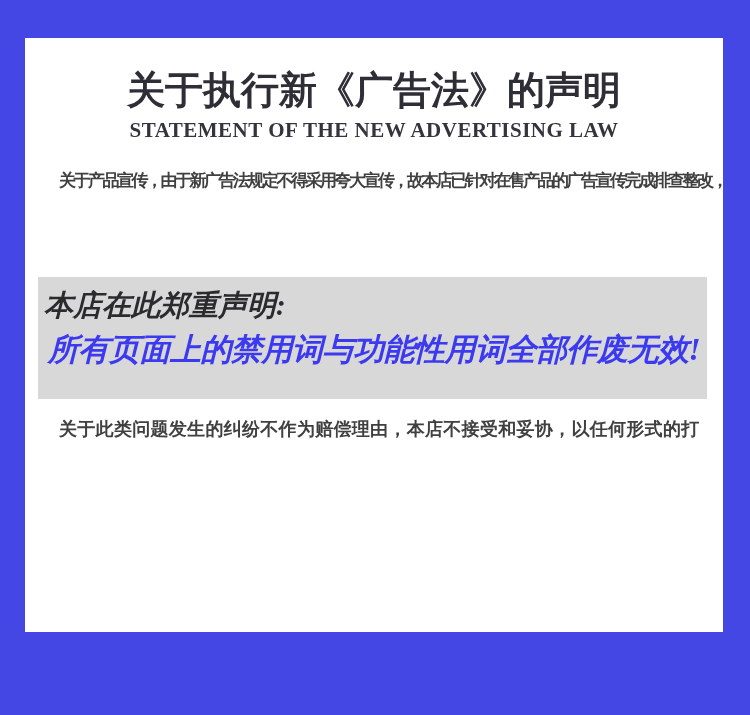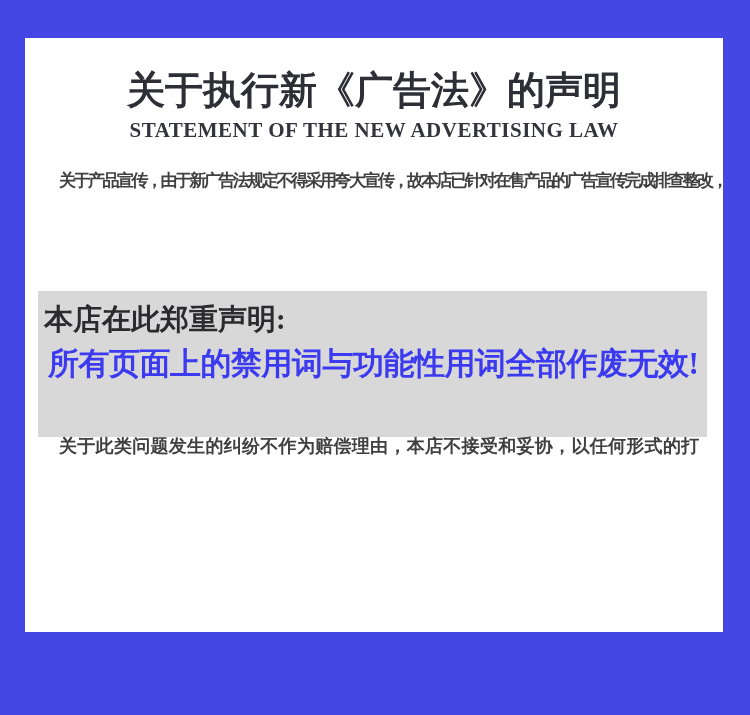--- a/index.html
+++ b/index.html
@@ -54,35 +54,36 @@
     color: #404040;
     margin-left: 16px;
   }
   .para-intro {
     top: 126px;
     font-size: 17px;
     line-height: 34px;
     letter-spacing: -2.5px;
   }
   .para-disclaimer {
-    top: 389px;
+    top: 372px;
     font-size: 18px;
     line-height: 39px;
     letter-spacing: 0.3px;
   }
   .para .line {
     white-space: nowrap;
   }
   .notice-box {
     position: absolute;
     left: 13px;
-    top: 253px;
+    top: 239px;
     width: 669px;
-    height: 146px;
+    height: 122px;
     background: #d8d8d8;
+    font-style: italic;
   }
   .notice-heading {
     margin: 8px 0 0 6px;
     font-size: 29px;
     line-height: 40px;
     font-weight: bold;
     color: #2b2b2d;
     white-space: nowrap;
   }
   .notice-highlight {

